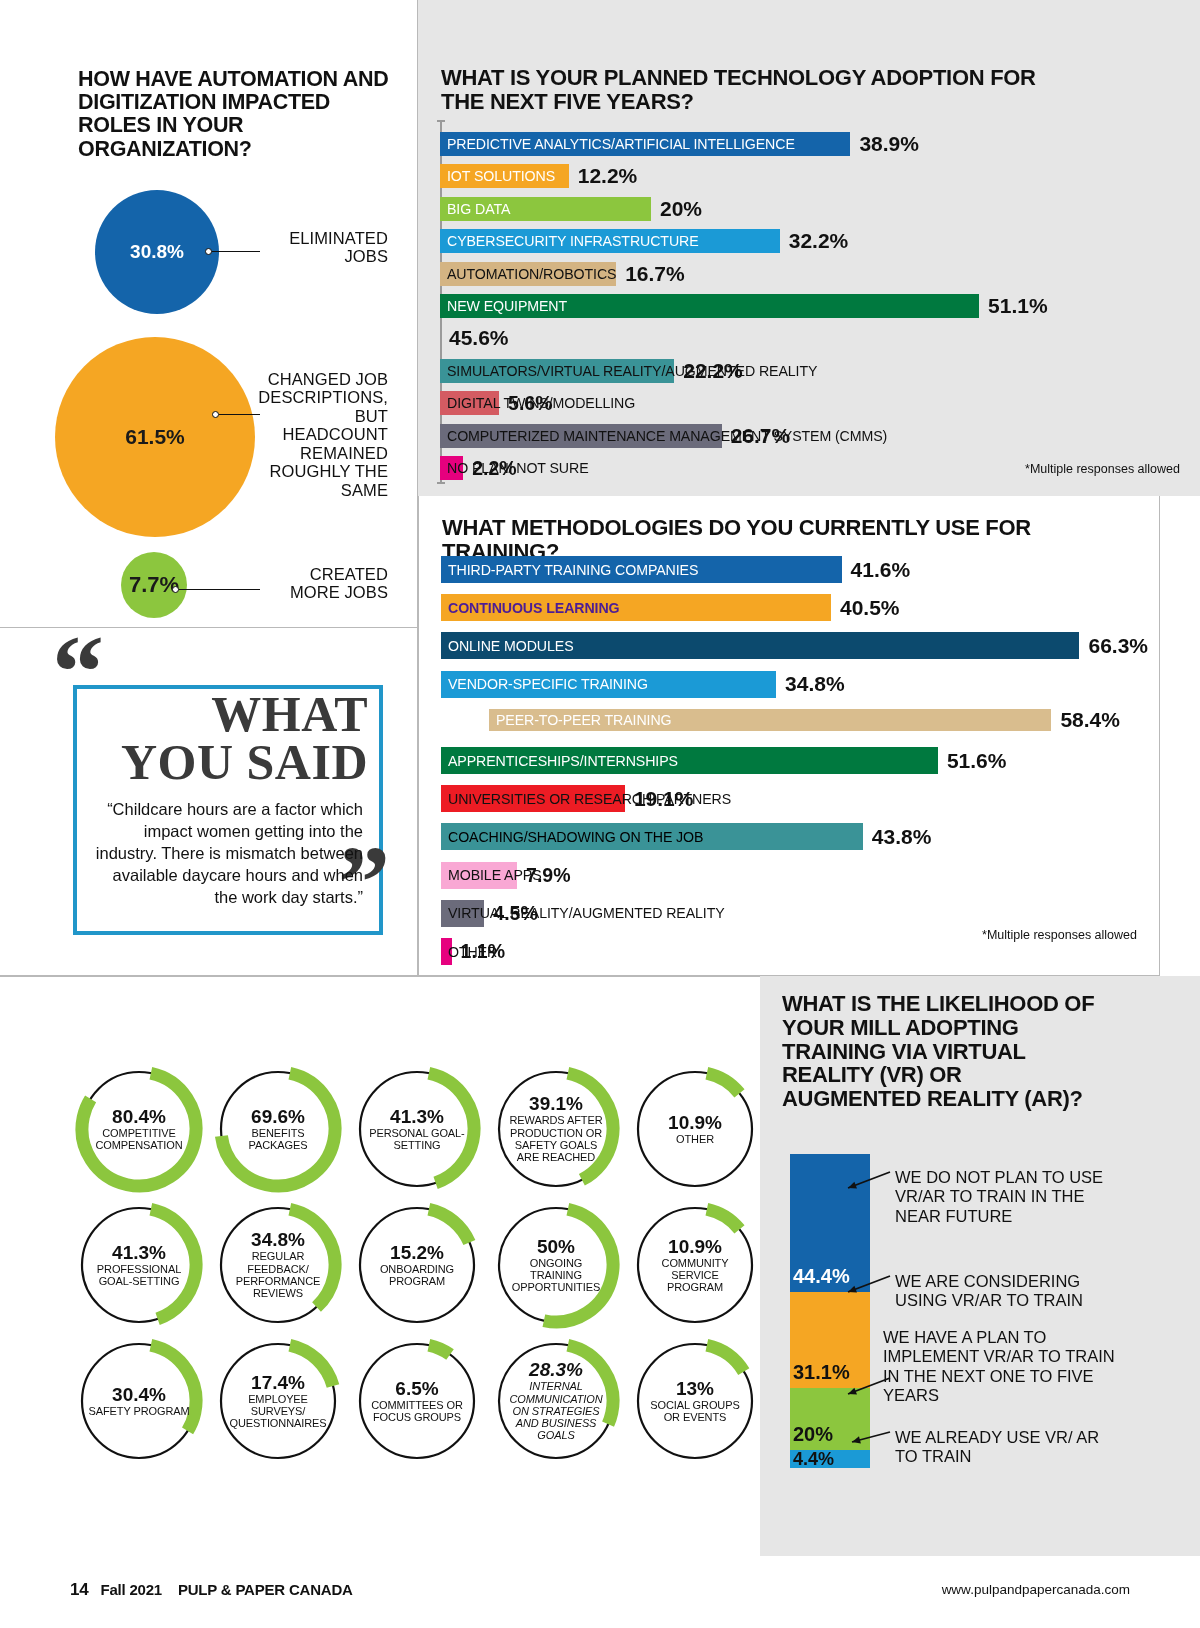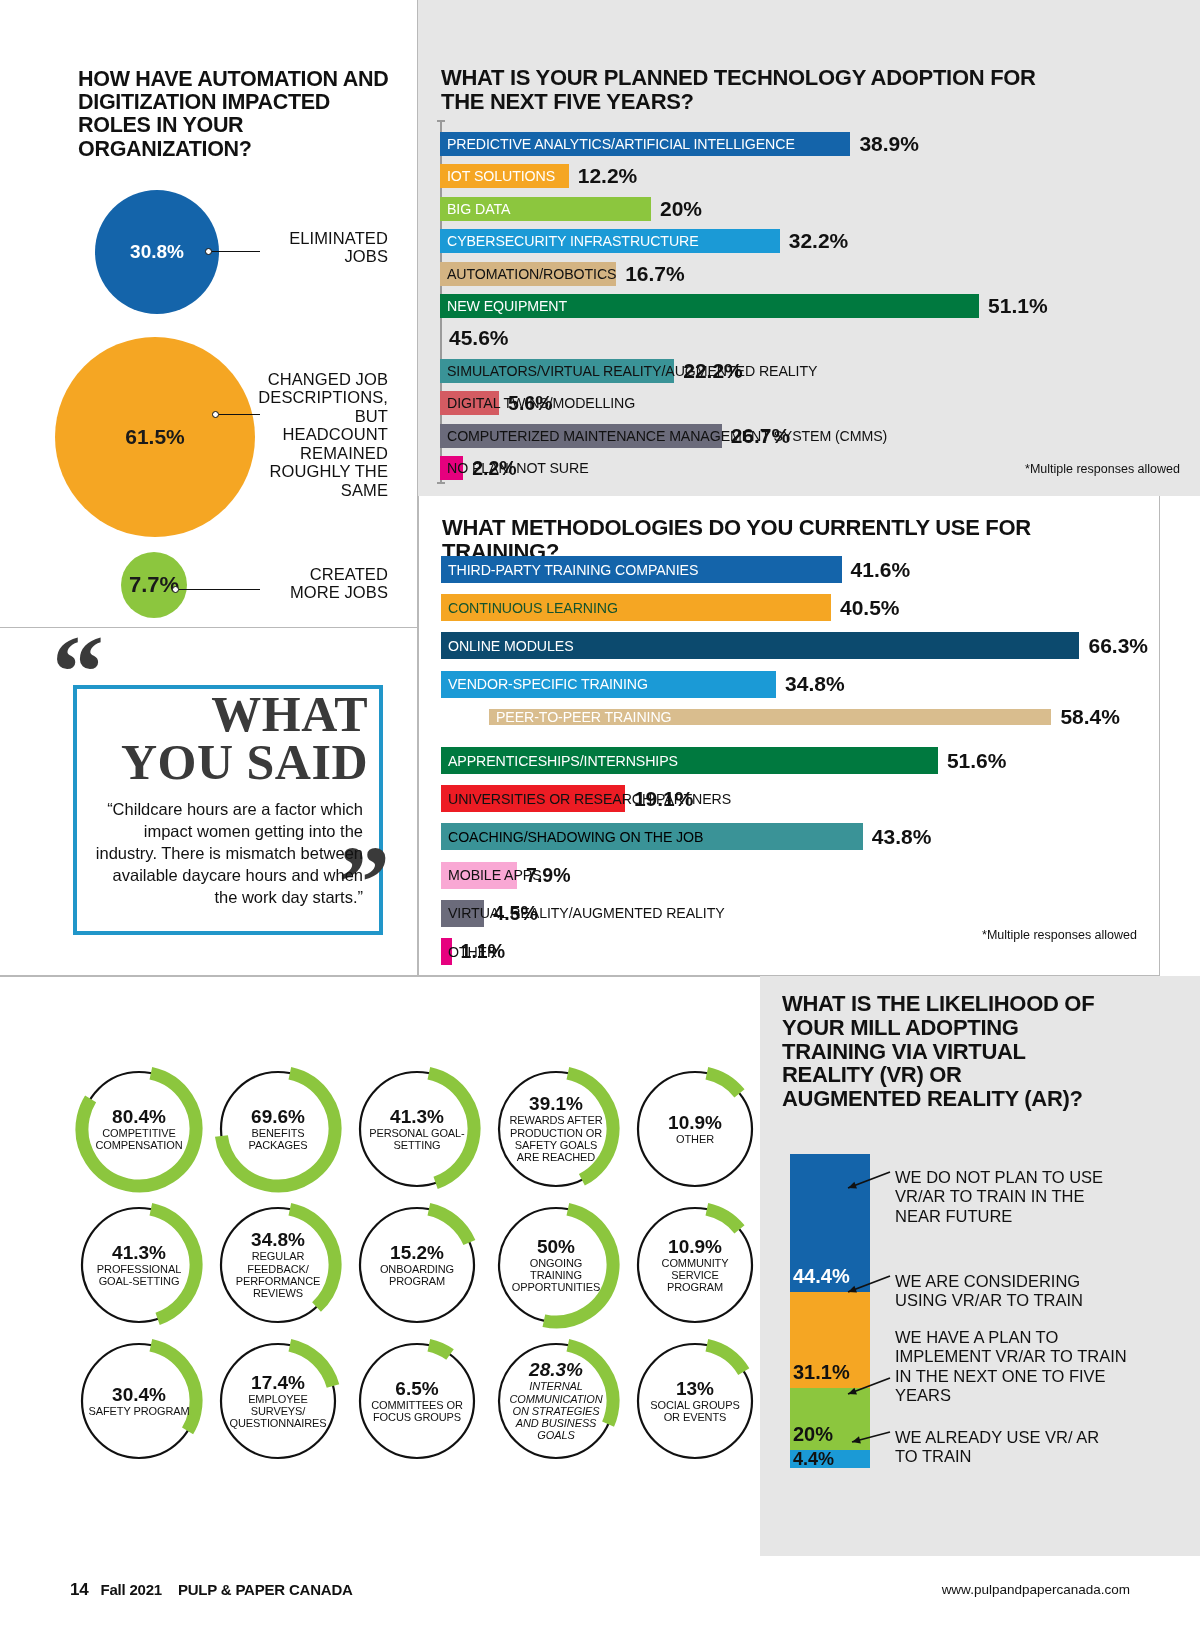--- a/index.html
+++ b/index.html
@@ -231,37 +231,37 @@
     <h2 class="hdr">WHAT METHODOLOGIES DO YOU CURRENTLY USE FOR TRAINING?</h2>
     <div id="meth-bars">
         <div class="brow" style="left: 22px; top: 60px; height: 27px;">
           <div class="bar" style="width: 400.608px; background: rgb(20, 100, 170);">
             <span class="blabel" style="color: rgb(255, 255, 255);">THIRD-PARTY TRAINING COMPANIES</span>
           </div>
           <span class="bval">41.6%</span>
         </div>
         <div class="brow" style="left: 22px; top: 98.2px; height: 27px;">
           <div class="bar" style="width: 390.015px; background: rgb(245, 166, 35);">
-            <span class="blabel" style="color: #14532d;">CONTINUOUS LEARNING</span>
+            <span class="blabel" style="color: #4c1d95; font-weight: bold;">CONTINUOUS LEARNING</span>
           </div>
           <span class="bval">40.5%</span>
         </div>
         <div class="brow" style="left: 22px; top: 136.4px; height: 27px;">
           <div class="bar" style="width: 638.469px; background: #0c4a6e;">
             <span class="blabel" style="color: rgb(255, 255, 255);">ONLINE MODULES</span>
           </div>
           <span class="bval">66.3%</span>
         </div>
         <div class="brow" style="left: 22px; top: 174.6px; height: 27px;">
           <div class="bar" style="width: 335.124px; background: rgb(27, 154, 214);">
             <span class="blabel" style="color: rgb(255, 255, 255);">VENDOR-SPECIFIC TRAINING</span>
           </div>
           <span class="bval">34.8%</span>
         </div>
-        <div class="brow" style="left: 22px; top: 212.8px; height: 16px; padding-left: 48px;">
+        <div class="brow" style="left: 22px; top: 212.8px; height: 22px; padding-left: 48px;">
           <div class="bar" style="width: 562.392px; background: rgb(217, 189, 142);">
             <span class="blabel" style="color: rgb(255, 255, 255);">PEER-TO-PEER TRAINING</span>
           </div>
           <span class="bval">58.4%</span>
         </div>
         <div class="brow" style="left: 22px; top: 251px; height: 27px;">
           <div class="bar" style="width: 496.908px; background: rgb(0, 121, 63);">
             <span class="blabel" style="color: rgb(255, 255, 255);">APPRENTICESHIPS/INTERNSHIPS</span>
           </div>
           <span class="bval">51.6%</span>
@@ -474,21 +474,21 @@
         <div class="vseg" style="height: 62.0621px; background: rgb(140, 198, 62);">
           <div class="vlab" style="color: rgb(17, 17, 17);">20%</div>
         </div>
         <div class="vseg" style="height: 18px; background: rgb(27, 154, 214);">
           <div class="vlab" style="color: rgb(17, 17, 17); bottom: -2px; font-size: 18px;">4.4%</div>
         </div>
       </div>
     <div id="vr-labels">
         <div class="vtext" style="left: 135px; top: 192px; width: 230px;">WE DO NOT PLAN TO USE VR/AR TO TRAIN IN THE NEAR FUTURE</div>
         <div class="vtext" style="left: 135px; top: 296px; width: 220px;">WE ARE CONSIDERING USING VR/AR TO TRAIN</div>
-        <div class="vtext" style="left: 135px; top: 352px; width: 240px;">WE HAVE A PLAN TO IMPLEMENT VR/AR TO TRAIN IN THE NEXT ONE TO FIVE YEARS</div>
+        <div class="vtext" style="left: 123px; top: 352px; width: 240px;">WE HAVE A PLAN TO IMPLEMENT VR/AR TO TRAIN IN THE NEXT ONE TO FIVE YEARS</div>
         <div class="vtext" style="left: 135px; top: 452px; width: 210px;">WE ALREADY USE VR/ AR TO TRAIN</div>
       </div>
   <svg width="440" height="580" style="position: absolute; left: 0px; top: 0px; pointer-events: none;">
         <line x1="130" y1="196" x2="88" y2="212" stroke="#111" stroke-width="1.8"></line>
         <polygon points="88,212 94.37298639599628,205.64507715259685 96.98588108518426,212.5039257117153" fill="#111"></polygon>
         <line x1="130" y1="300" x2="88" y2="316" stroke="#111" stroke-width="1.8"></line>
         <polygon points="88,316 94.37298639599628,309.64507715259685 96.98588108518426,316.50392571171534" fill="#111"></polygon>
         <line x1="130" y1="402" x2="88" y2="418" stroke="#111" stroke-width="1.8"></line>
         <polygon points="88,418 94.37298639599628,411.64507715259685 96.98588108518426,418.50392571171534" fill="#111"></polygon>
         <line x1="130" y1="456" x2="92" y2="466" stroke="#111" stroke-width="1.8"></line>

